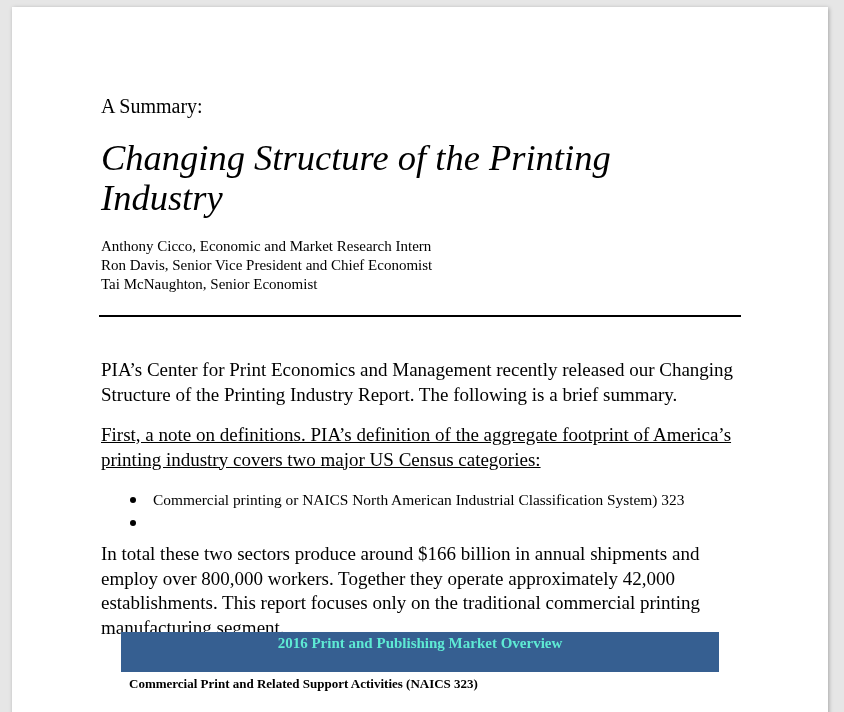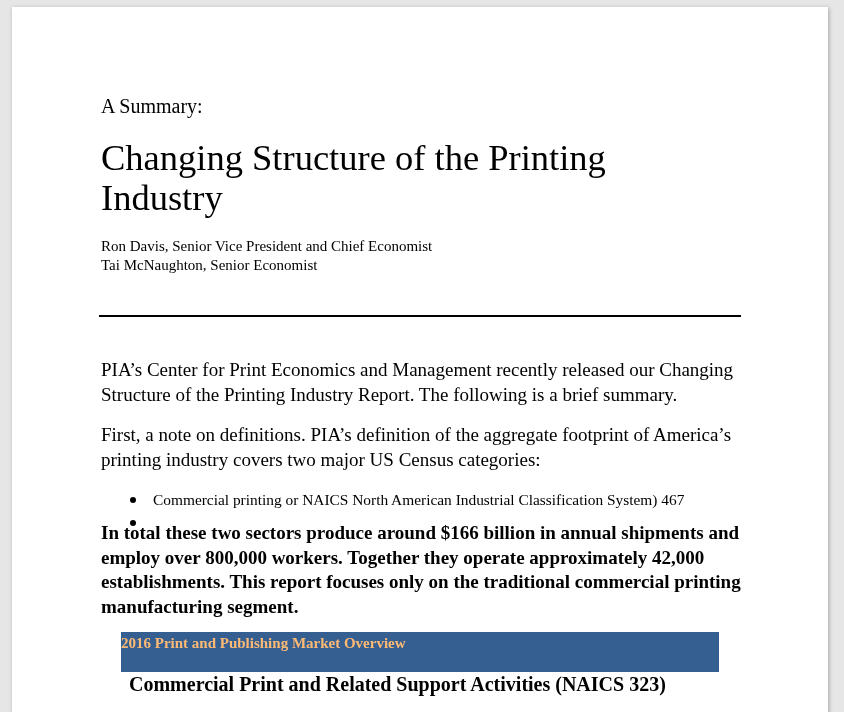--- a/index.html
+++ b/index.html
@@ -34,20 +34,21 @@
       font-size: 20px;
       line-height: 24px;
     }
     .title {
       left: 89px;
       top: 131px;
       font-size: 36.5px;
       line-height: 40px;
       white-space: normal;
       width: 560px;
+      font-style: italic;
     }
     .authors {
       left: 89px;
       top: 230px;
       font-size: 15px;
       line-height: 19px;
     }
     .authors div { white-space: nowrap; }
     .rule {
       left: 87px;
@@ -57,22 +58,22 @@
       background: #000;
     }
     .para {
       left: 89px;
       font-size: 19px;
       line-height: 24.5px;
       width: 640px;
       white-space: normal;
     }
     .p1 { top: 351px; }
-    .p2 { top: 416px; }
-    .p3 { top: 514px; font-weight: bold; }
+    .p2 { top: 416px; text-decoration: underline; }
+    .p3 { top: 535px; }
     .bullets {
       left: 112px;
       top: 481px;
       margin: 0;
       padding: 0;
       list-style: none;
       font-size: 15.4px;
       line-height: 23px;
     }
     .bullets li {
@@ -91,60 +92,61 @@
     }
     .table-header {
       left: 109px;
       top: 625px;
       width: 598px;
       height: 40px;
       background: #365f91;
     }
     .table-header span {
       display: block;
-      text-align: left;
+      text-align: center;
       font-weight: bold;
       font-size: 15px;
       line-height: 18px;
       padding-top: 2px;
-      color: #fdba74;
+      color: #5eead4;
     }
     .subhead {
       left: 117px;
       top: 667px;
       font-weight: bold;
-      font-size: 20px;
+      font-size: 13px;
       line-height: 20px;
     }
   </style>
 </head>
 <body>
 
 <div class="viewer">
   <div class="page">
 
     <div class="abs kicker">A Summary:</div>
 
     <div class="abs title">Changing Structure of the Printing Industry</div>
 
     <div class="abs authors">
+      <div>Anthony Cicco, Economic and Market Research Intern</div>
       <div>Ron Davis, Senior Vice President and Chief Economist</div>
       <div>Tai McNaughton, Senior Economist</div>
     </div>
 
     <div class="abs rule"></div>
 
     <div class="abs para p1">PIA’s Center for Print Economics and Management recently released our Changing Structure of the Printing Industry Report. The following is a brief summary.</div>
 
     <div class="abs para p2">First, a note on definitions. PIA’s definition of the aggregate footprint of America’s printing industry covers two major US Census categories:</div>
 
     <ul class="abs bullets">
       <li>
         <span class="dot"></span>
-        <span>Commercial printing or NAICS North American Industrial Classification System) 467</span>
+        <span>Commercial printing or NAICS North American Industrial Classification System) 323</span>
       </li>
       <li>
         <span class="dot"></span>
       </li>
     </ul>
 
     <div class="abs para p3">In total these two sectors produce around $166 billion in annual shipments and employ over 800,000 workers. Together they operate approximately 42,000 establishments. This report focuses only on the traditional commercial printing manufacturing segment.</div>
 
     <div class="abs table-header">
       <span>2016 Print and Publishing Market Overview</span>

